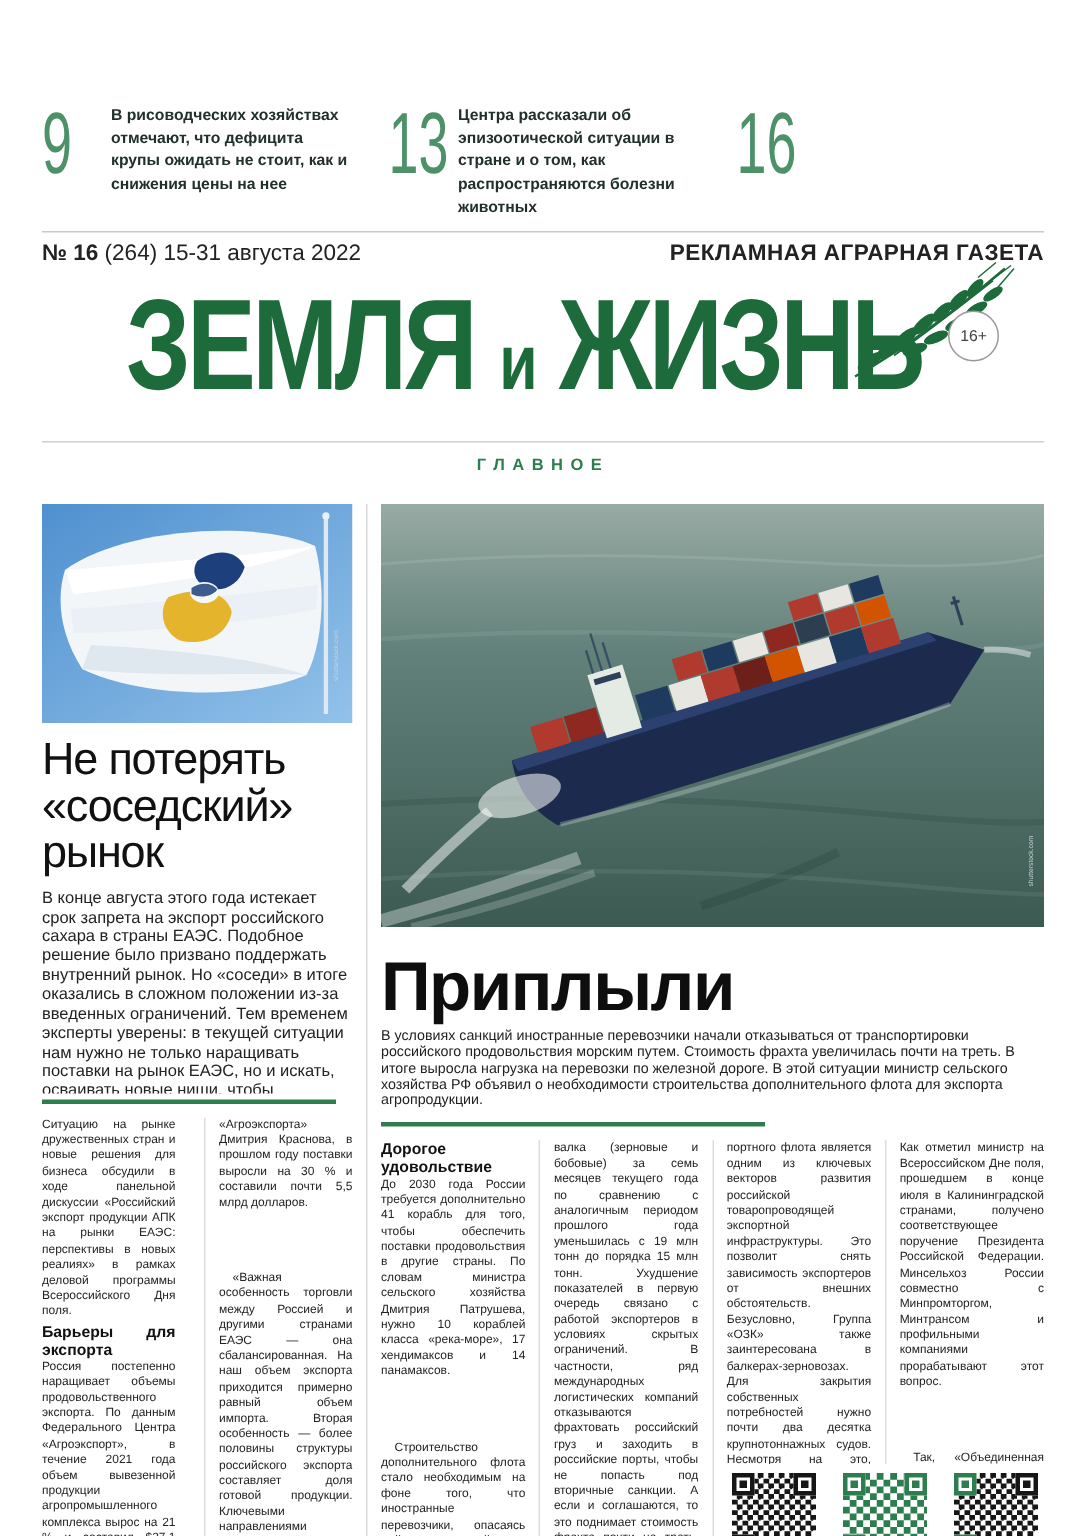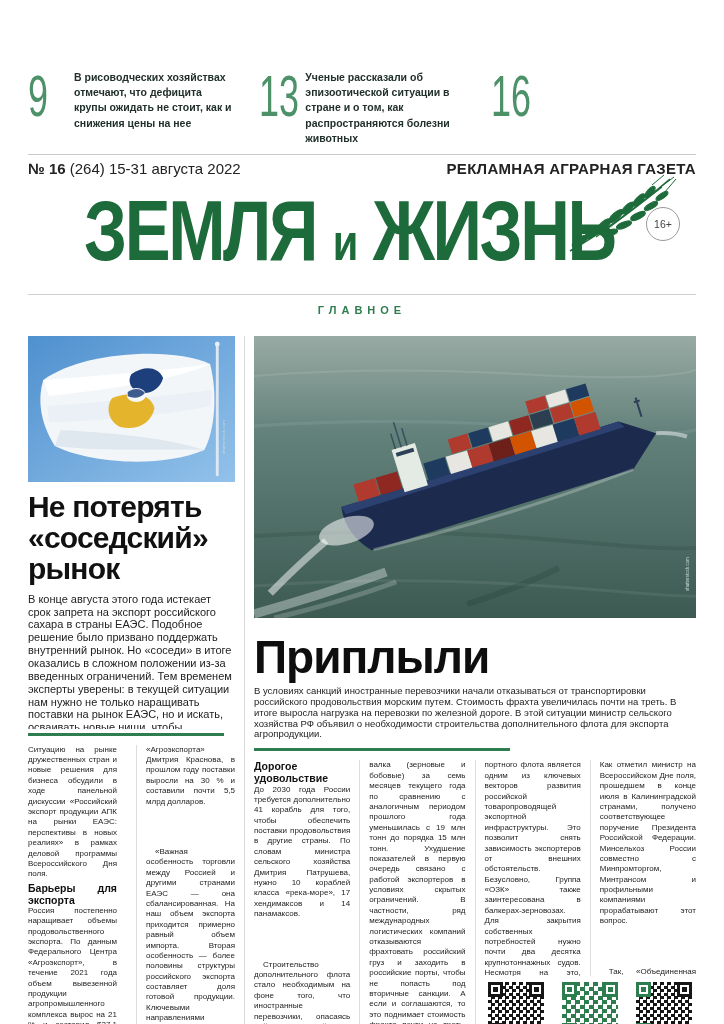--- a/index.html
+++ b/index.html
@@ -25,32 +25,32 @@
   
   .masthead { position:relative; height:118px; border-bottom:1px solid #cfcfcf; }
   .mh-title {
     position:absolute; left:56px; top:8px; white-space:nowrap;
     font-size:86px; font-weight:bold; color:#1d6b3a; letter-spacing:-3px;
     transform:scaleX(0.80); transform-origin:left top; line-height:1.05;
   }
   .mh-i { font-size:52px; }
   .mh-wheat { position:absolute; right:18px; top:-4px; }
   .mh-badge {
-    position:absolute; right:16px; top:30px; width:34px; height:34px; border-radius:50%;
+    position:absolute; right:30px; top:30px; width:34px; height:34px; border-radius:50%;
     border:1.5px solid #9a9a9a; display:flex; align-items:center; justify-content:center;
     font-size:10.5px; color:#444; background:#fff;
   }
   .section-label { text-align:center; padding:9px 0 20px; font-size:11px; font-weight:bold; letter-spacing:5px; color:#2e7d4f; }
   
   .content { display:flex; }
   .left-col { width:217px; flex:none; padding-right:9px; border-right:1px solid #d9d9d9; margin-right:9px; }
   .main-col { flex:1; min-width:0; }
   
   .photo-flag { width:100%; height:146px; display:block; }
-  .left-headline { margin-top:9px; font-size:30px; line-height:1.04; font-weight:bold; letter-spacing:-0.8px; color:#111; }
+  .left-headline { margin-top:9px; font-size:30px; line-height:1.04; font-weight:normal; letter-spacing:-0.8px; color:#111; }
   .left-lead { margin-top:8px; font-size:11px; line-height:1.17; color:#222; height:136px; overflow:hidden; }
   .green-rule { height:3px; background:#2e7d4f; margin:4px 0 9px; }
   .green-rule.left { width:196px; }
   .green-rule.main { width:256px; }
   .body-cols { display:flex; overflow:hidden; position:relative; }
   .left-body { height:292px;gap:10px; }
   .main-body { height:290px; }
   .bcol { flex:1; min-width:0; font-size:8px; line-height:1.3; text-align:justify; position:relative; color:#232323; }
   .bcol + .bcol { border-left:1px solid #ddd; padding-left:9px; margin-left:9px; }
   .bcol p { margin:0; }
@@ -90,21 +90,21 @@
 
 <div class="page">
 
   <div class="teasers">
     <div class="teaser">
       <div class="teaser-num">9</div>
       <div class="teaser-text">В рисоводческих хозяйствах отмечают, что дефицита крупы ожидать не стоит, как и снижения цены на нее</div>
     </div>
     <div class="teaser">
       <div class="teaser-num">13</div>
-      <div class="teaser-text">Ученые рассказали об эпизоотической ситуации в стране и о том, как распространяются болезни животных</div>
+      <div class="teaser-text">Центра рассказали об эпизоотической ситуации в стране и о том, как распространяются болезни животных</div>
     </div>
     <div class="teaser">
       <div class="teaser-num">16</div>
     </div>
   </div>
 
   <div class="rule-gray"></div>
 
   <div class="dateline">
     <div><b>№ 16</b><span> (264) 15-31 августа 2022</span></div>

